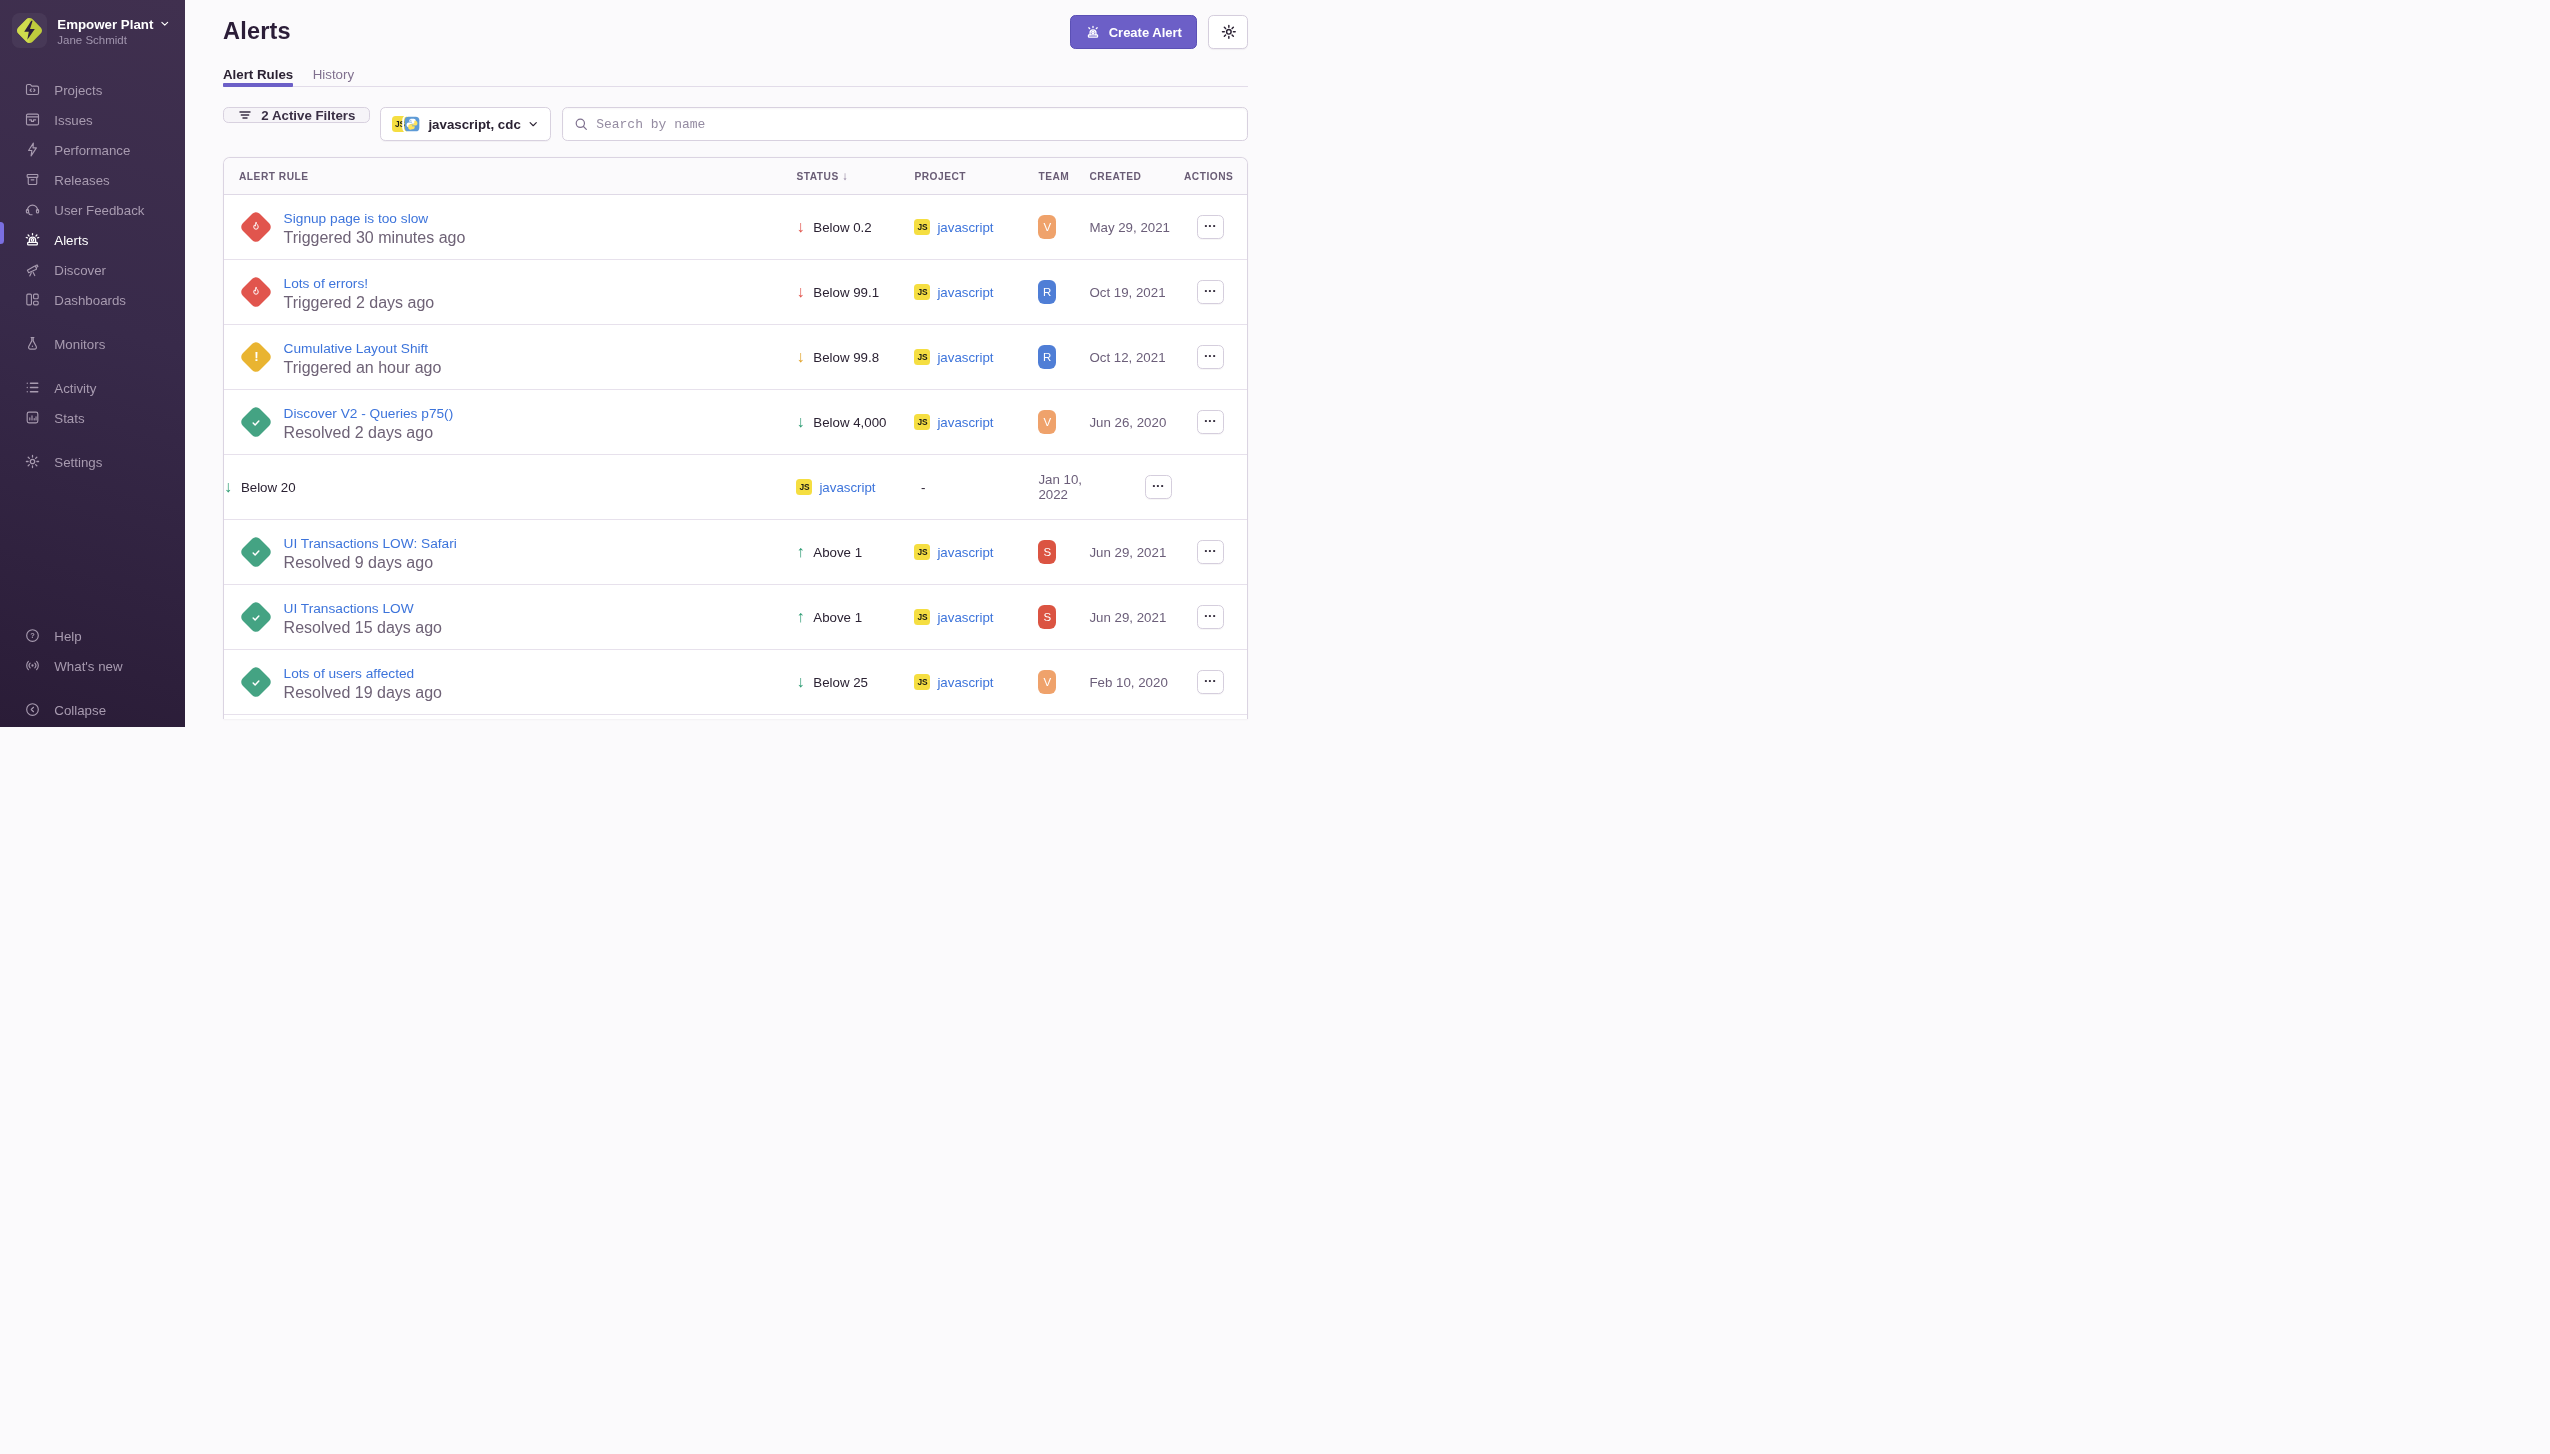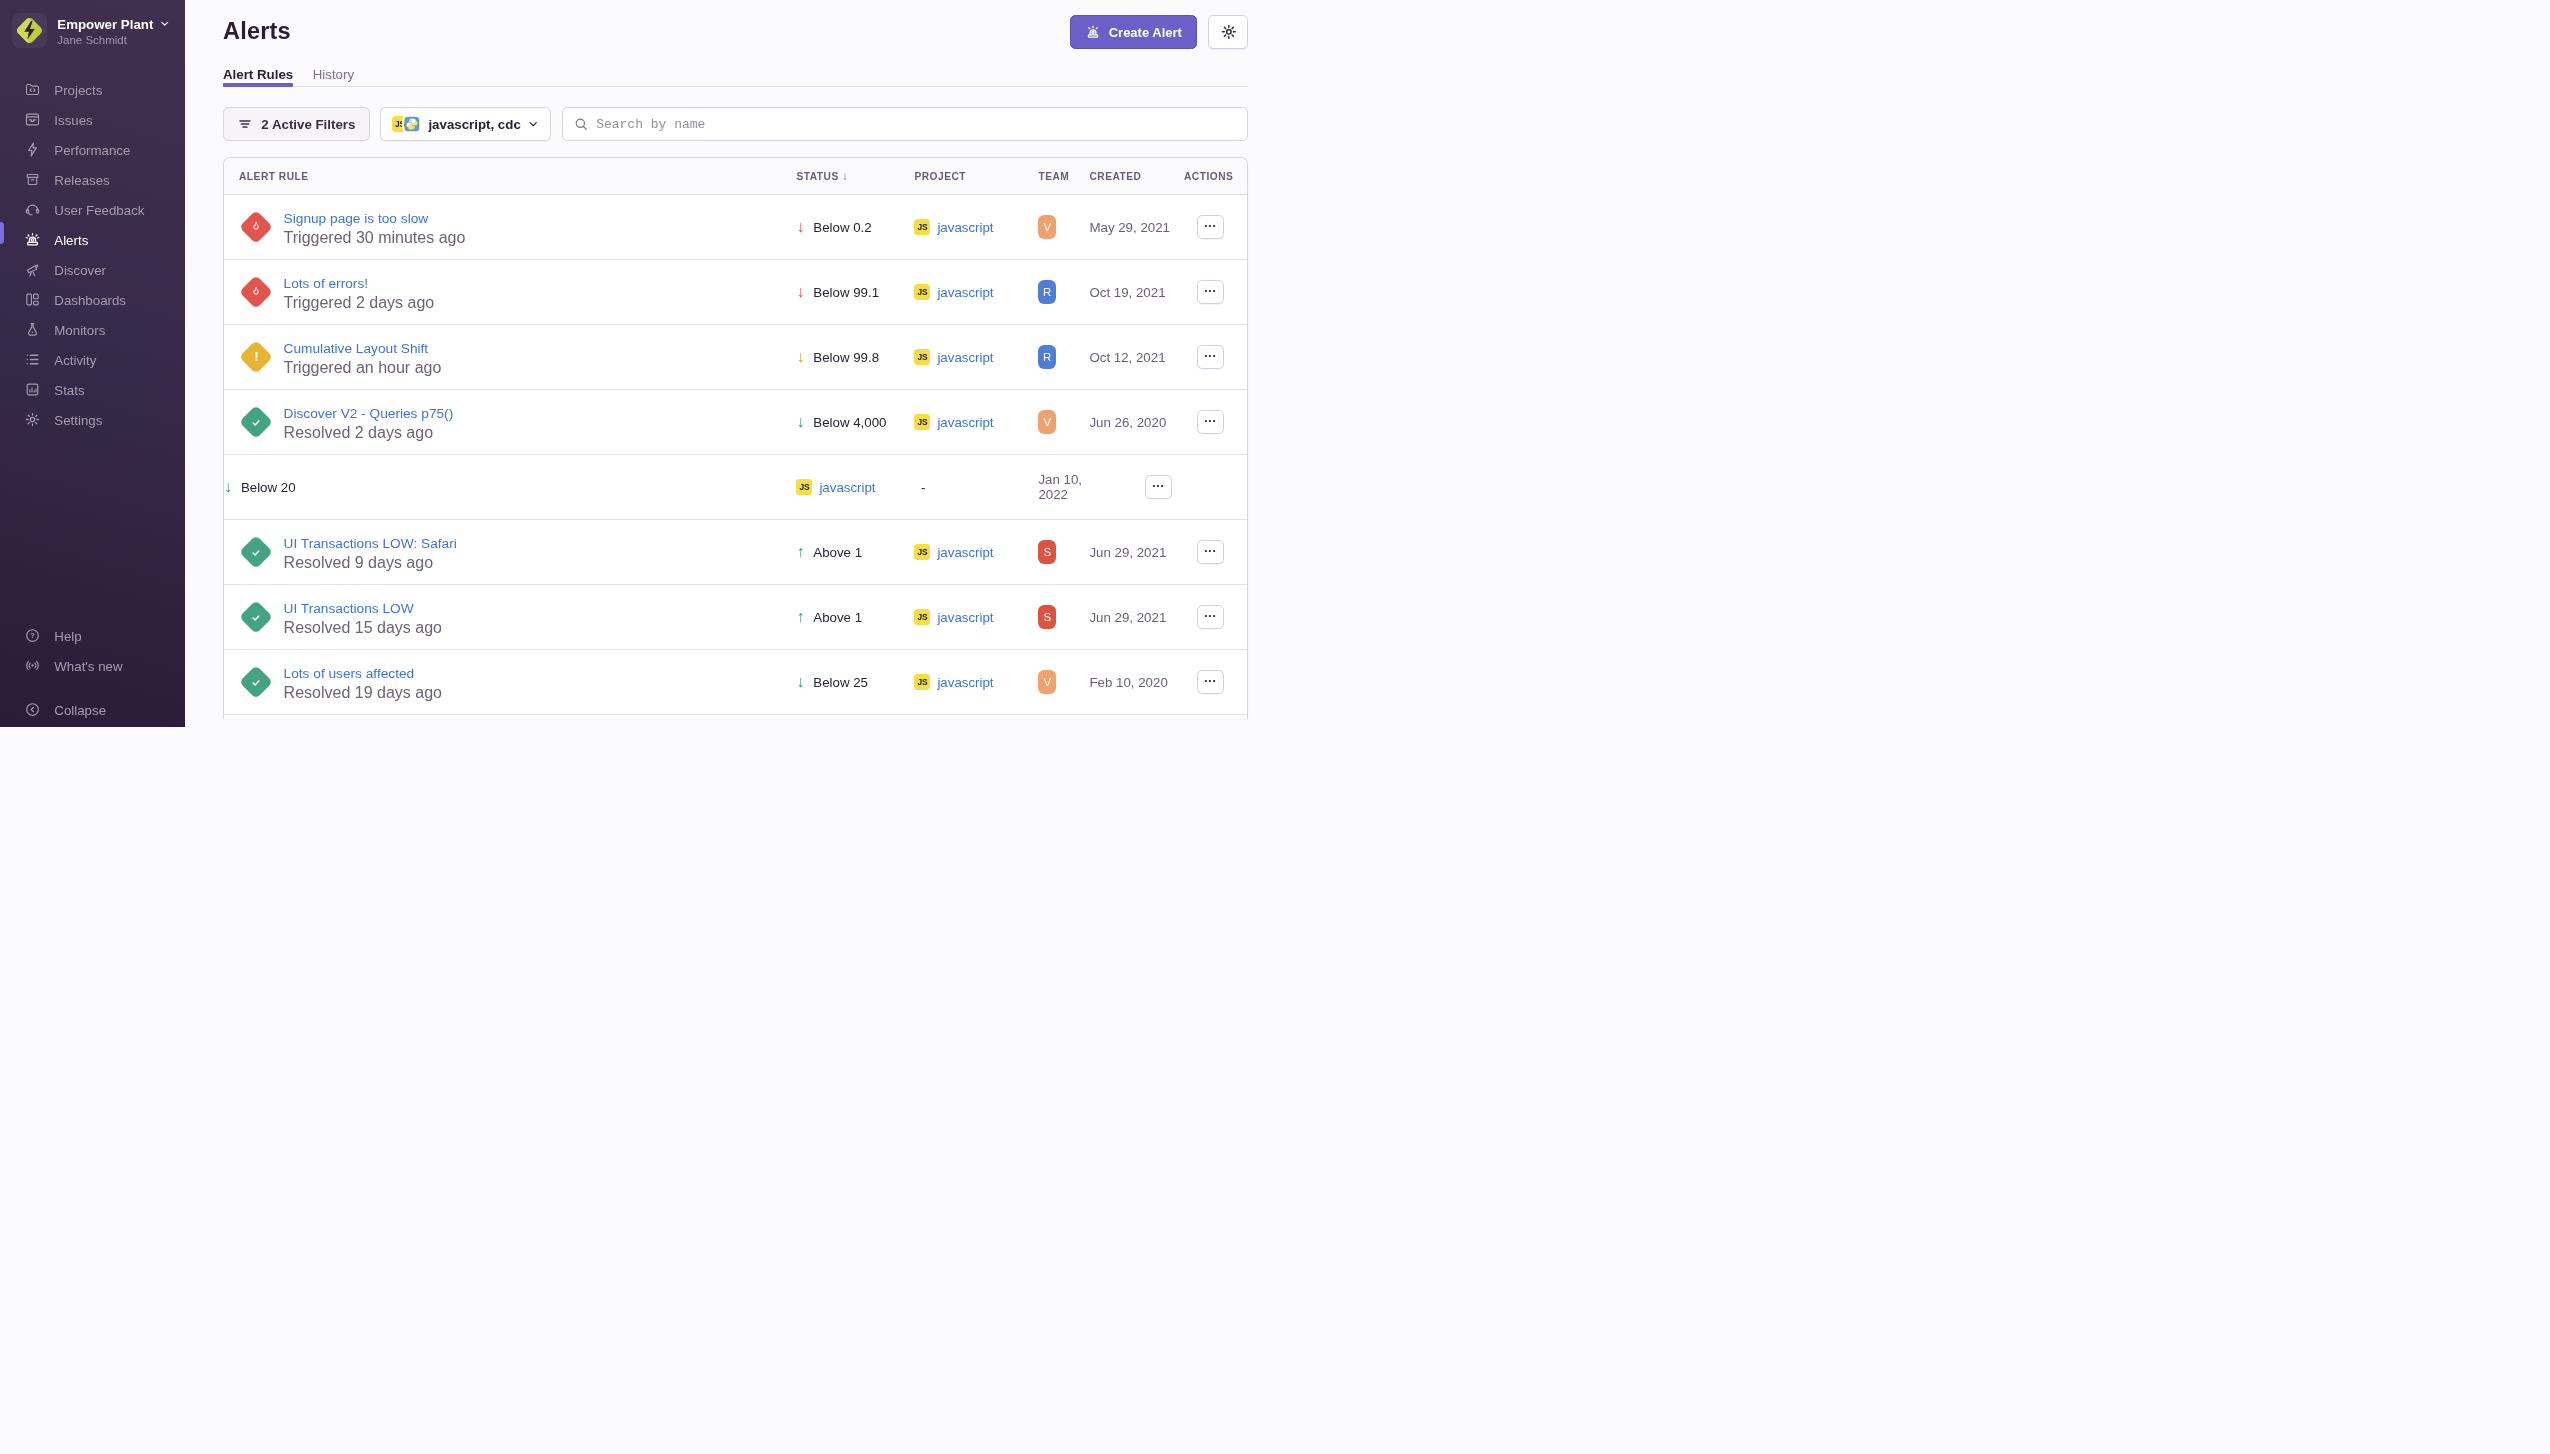--- a/index.html
+++ b/index.html
@@ -19,41 +19,41 @@
   .org-name-row{display:flex;align-items:center;gap:5.3px}
   .org-name{color:#fff;font-weight:700;font-size:13.3px;white-space:nowrap}
   .org-user{color:#A195AE;font-size:11.5px;margin-top:2.7px}
   .nav-item{position:relative;height:30px;display:flex;align-items:flex-end;gap:13.3px;padding-left:24px;cursor:pointer;font-size:13.3px;color:#A89BB0;white-space:nowrap}
   .nav-item .nicon{width:17px;height:17px;display:flex;align-items:center;justify-content:center;flex:none}
   .nav-item svg{display:block}
   .nav-item.active{color:#fff;font-weight:500}
   .nav-item.active::before{content:"";position:absolute;left:0;top:50%;transform:translateY(-50%);
     width:4.4px;height:22px;background:var(--c-indicator);border-radius:0 3.5px 3.5px 0}
   .nav{padding-top:4.4px}
-  .nav-group{}
+  .nav-group{margin-top:14px}
   .nav-footer{position:absolute;left:0;right:0;bottom:8.9px}
   .nav-footer .collapse-item{margin-top:14px}
 
   
   .main{position:absolute;left:197px;top:0;right:0;bottom:0;padding:0 26.6px 0 26px}
   .page-title{margin-top:17px;font-size:23.5px;line-height:29px;font-weight:700;color:#2B1D38;letter-spacing:0.2px}
   .header-actions{position:absolute;top:15px;right:26.6px;display:flex;gap:11.5px}
   .btn-primary{display:flex;align-items:center;gap:8px;height:34px;padding:0 14px;border:0.9px solid #5B50B5;
     border-radius:5.3px;background:var(--c-accent);color:#fff;font-size:13px;font-weight:700;cursor:pointer;
     font-family:inherit}
   .btn-icon{width:40px;height:34px;display:flex;align-items:center;justify-content:center;border:0.9px solid #D5CEDD;
     border-radius:5.3px;background:#fff;color:#2B2233;cursor:pointer;box-shadow:0 0.9px 0.9px rgba(45,28,63,.05)}
   .tabs{display:flex;gap:19.5px;margin-top:21px;border-bottom:0.9px solid #E2DCE9}
   .tab{position:relative;padding-bottom:4px;font-size:13.3px;color:#80708F;cursor:pointer}
   .tab.active{color:#2B2233;font-weight:600}
   .tab.active::after{content:"";position:absolute;left:0;right:0;bottom:-0.9px;height:3.5px;background:var(--c-accent);border-radius:0.9px}
 
   
   .toolbar{display:flex;gap:10.6px;margin-top:20.4px}
-  .filter-btn{display:flex;align-items:center;gap:8px;height:34px;padding:0 13.3px;background:#F6F4F8;
+  .filter-btn{display:flex;align-items:center;gap:8px;height:16px;padding:0 13.3px;background:#F6F4F8;
     border:0.9px solid #D8D1DF;border-radius:5.3px;font-size:13.3px;font-weight:600;color:#3A2F45;cursor:pointer;font-family:inherit}
   .proj-select{display:flex;align-items:center;height:34px;padding:0 10.6px;background:#fff;border:0.9px solid #D8D1DF;
     border-radius:5.3px;cursor:pointer;font-family:inherit;box-shadow:0 0.9px 0.9px rgba(45,28,63,.04)}
   .proj-label{font-size:13.3px;font-weight:600;color:#2B2233;margin:0 6.2px 0 8px;white-space:nowrap}
   .search{flex:1;display:flex;align-items:center;height:34px;background:#fff;border:0.9px solid #D8D1DF;border-radius:5.3px;
     padding:0 10.6px;gap:7px;box-shadow:inset 0 0.9px 1.8px rgba(43,34,51,.04)}
   .search input{flex:1;border:none;outline:none;font-size:13px;color:#2B2233;font-family:Liberation Mono, monospace;background:transparent}
   .search input::placeholder{color:#948BA1}
 
   

